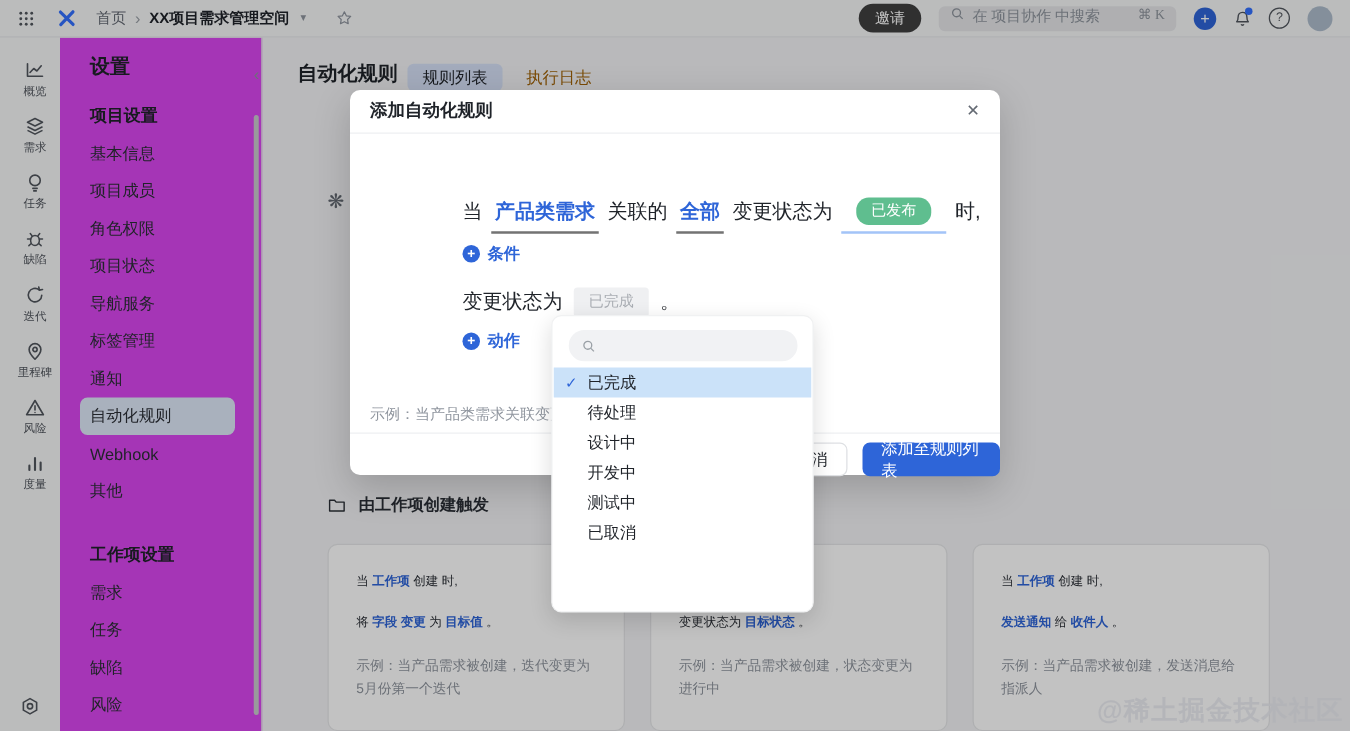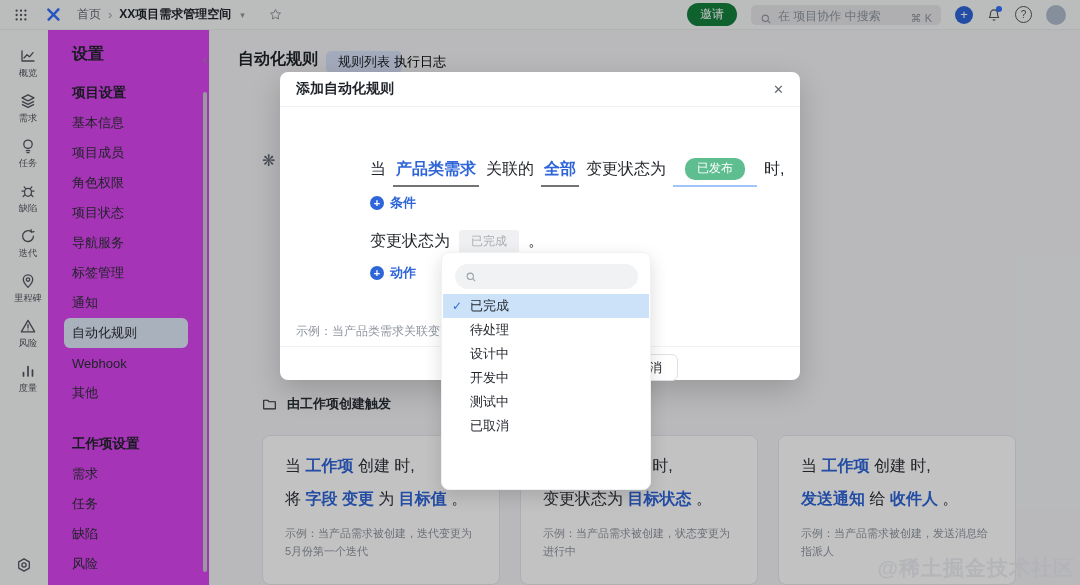--- a/index.html
+++ b/index.html
@@ -10,23 +10,23 @@
   
   .navbar{left:0;top:0;width:1080px;height:30px;background:#f6f7f8;border-bottom:1px solid #e8eaec;
     display:flex;align-items:center;padding:0 14px;box-sizing:border-box;gap:10px;z-index:2;}
   .bc{display:flex;align-items:center;gap:7px;font-size:12px;}
   .bc-home{color:#646a73;}
   .bc-sep{color:#9aa0a6;font-size:13px;}
   .bc-space{color:#1f2329;font-weight:600;}
   .caret{color:#8f959e;font-size:9px;margin-left:2px;}
   .star-ic{color:#8f959e;margin-left:14px;}
   .nav-right{margin-left:auto;display:flex;align-items:center;gap:14px;}
-  .invite-btn{background:#15803d;color:#fff;font-size:12px;border-radius:12px;padding:3px 13px;cursor:pointer;}
-  .searchbox{display:flex;align-items:flex-end;gap:6px;background:rgba(31,35,41,0.07);border-radius:5px;
-    height:20px;padding:0 9px;font-size:12px;color:#8f959e;width:172px;}
+  .invite-btn{background:#404040;color:#fff;font-size:12px;border-radius:12px;padding:3px 13px;cursor:pointer;}
+  .searchbox{display:flex;align-items:flex-start;gap:6px;background:rgba(31,35,41,0.07);border-radius:5px;
+    height:20px;padding:0 9px;font-size:12px;color:#8f959e;width:172px;font-family:Liberation Serif, serif;}
   .shortcut{margin-left:auto;color:#8f959e;font-size:11px;white-space:nowrap;}
   .plus-btn{width:18px;height:18px;border-radius:50%;background:#2E65D8;color:#fff;display:flex;
     align-items:center;justify-content:center;font-size:13px;line-height:1;}
   .bell-wrap{position:relative;color:#51565d;}
   .bell-dot{position:absolute;top:-2px;right:-1px;width:6px;height:6px;border-radius:50%;background:#3370FF;}
   .help-btn{width:15px;height:15px;border-radius:50%;border:1.2px solid #51565d;color:#51565d;font-size:10px;
     display:flex;align-items:center;justify-content:center;}
   .avatar{width:20px;height:20px;border-radius:50%;background:#aebdcc;}
   
   .rail{left:0;top:30px;width:56px;height:555px;background:#f6f7f8;border-right:1px solid #e8eaec;
@@ -45,28 +45,28 @@
     padding-left:8px;width:124px;box-sizing:border-box;border-radius:6px;cursor:pointer;}
   .sb-item.active{background:#dfe9f9;font-weight:500;}
   .sb-scroll{left:203px;top:92px;width:4px;height:480px;background:#c9cbce;border-radius:2px;}
   .collapse-btn{left:203px;top:52px;font-size:13px;color:#8f959e;z-index:3;cursor:pointer;}
   
   .main{left:210px;top:30px;width:870px;height:555px;background:#f3f4f6;}
   .main-title{position:absolute;left:28px;top:19px;font-size:16px;font-weight:700;}
   .tab{position:absolute;top:21px;height:22px;border-radius:5px;font-size:13px;display:flex;align-items:center;
     padding:0 12px;cursor:pointer;}
   .tab.active{left:116px;background:rgba(51,112,255,.14);color:#1f2329;font-weight:500;}
-  .tab.idle{left:172px;color:#000000;}
+  .tab.idle{left:199px;color:#a16207;}
   .flower-ic{position:absolute;left:52px;top:121px;font-size:16px;color:#646a73;}
   .sec-head{position:absolute;left:52px;top:365px;display:flex;align-items:center;gap:10px;
     font-size:13px;font-weight:600;color:#2b2f36;}
   .cards{position:absolute;left:52px;top:405px;display:flex;gap:20px;}
   .card{width:238px;height:150px;background:#fff;border:1px solid #e6e7e9;border-radius:8px;
     padding:20px 20px 0 22px;box-sizing:border-box;}
-  .cl{font-size:16px;color:#2b2f36;line-height:20px;}
+  .cl{font-size:10px;color:#2b2f36;line-height:20px;}
   .cl + .cl{margin-top:13px;}
   .lk{color:#2E65D8;font-weight:600;}
   .cex{font-size:11px;color:#8f959e;margin-top:15px;line-height:1.65;}
   .watermark{position:absolute;right:5px;bottom:3px;z-index:70;font-size:21px;font-weight:700;
     color:rgba(178,180,184,.9);letter-spacing:1px;}
   
   .overlay{left:0;top:0;width:1080px;height:585px;background:rgba(0,0,0,.24);z-index:40;}
   .modal{left:280px;top:72px;width:520px;height:308px;background:#fff;border-radius:8px;z-index:50;
     box-shadow:0 10px 30px rgba(0,0,0,.18);}
   .m-head{height:34px;border-bottom:1px solid #eef0f2;display:flex;align-items:center;padding:0 16px;
@@ -357,20 +357,21 @@
     </div>
 
     <div class="add-row act">
       <span class="plus-ico">+</span>
       <span>动作</span>
     </div>
 
     <div class="m-example">示例：当产品类需求关联变更置</div>
     <div class="m-footline"></div>
     <div class="m-cancel">取消</div>
+    <div class="m-submit">添加至规则列表</div>
   </div>
 
   <div class="abs dropdown">
     <div class="dd-search">
       <span>
         <svg width="12" height="12" viewBox="0 0 16 16" fill="none" stroke="#9aa0a6" stroke-width="1.4">
           <circle cx="7" cy="7" r="4.2"></circle>
             <path d="M10.3 10.3l3.2 3.2"></path>
         </svg>
         </span>

